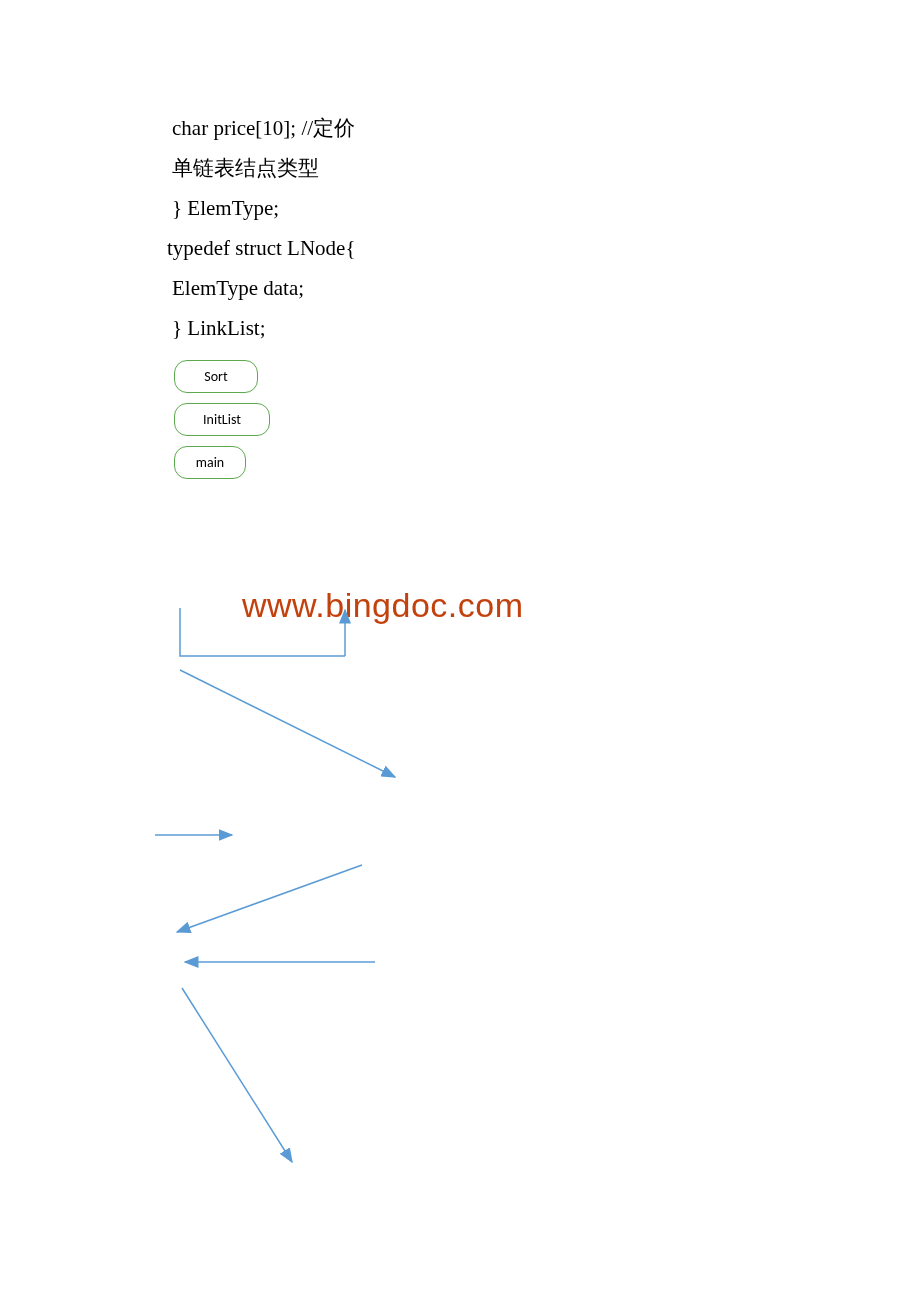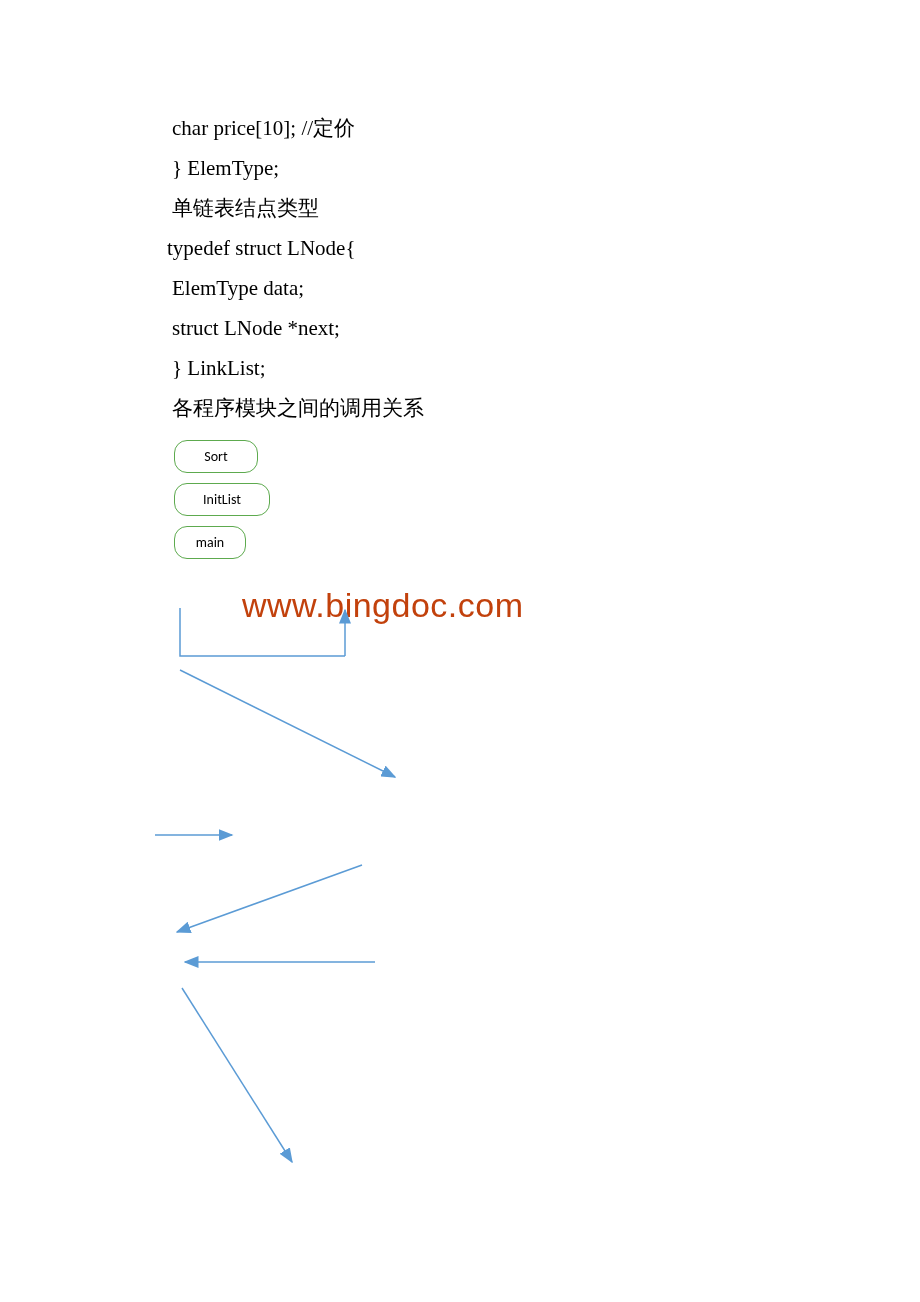--- a/index.html
+++ b/index.html
@@ -66,27 +66,25 @@
       top: 600px;
       left: 130px;
       z-index: 1;
     }
   </style>
 </head>
 <body>
 
 <div class="content">
   <div class="code-line">char price[10]; //定价</div>
+  <div class="code-line">单链表结点类型</div>
   <div class="code-line">} ElemType;</div>
-  <div class="code-line">单链表结点类型</div>
   <div class="code-line no-indent">typedef struct LNode{</div>
   <div class="code-line">ElemType data;</div>
-  <div class="code-line">struct LNode *next;</div>
   <div class="code-line">} LinkList;</div>
-  <div class="code-line">各程序模块之间的调用关系</div>
 
   <div class="boxes-container">
     <div class="box box-sort">Sort</div>
     <div class="box box-initlist">InitList</div>
     <div class="box box-main">main</div>
   </div>
 </div>
 
 <div class="watermark">www.bingdoc.com</div>
 

